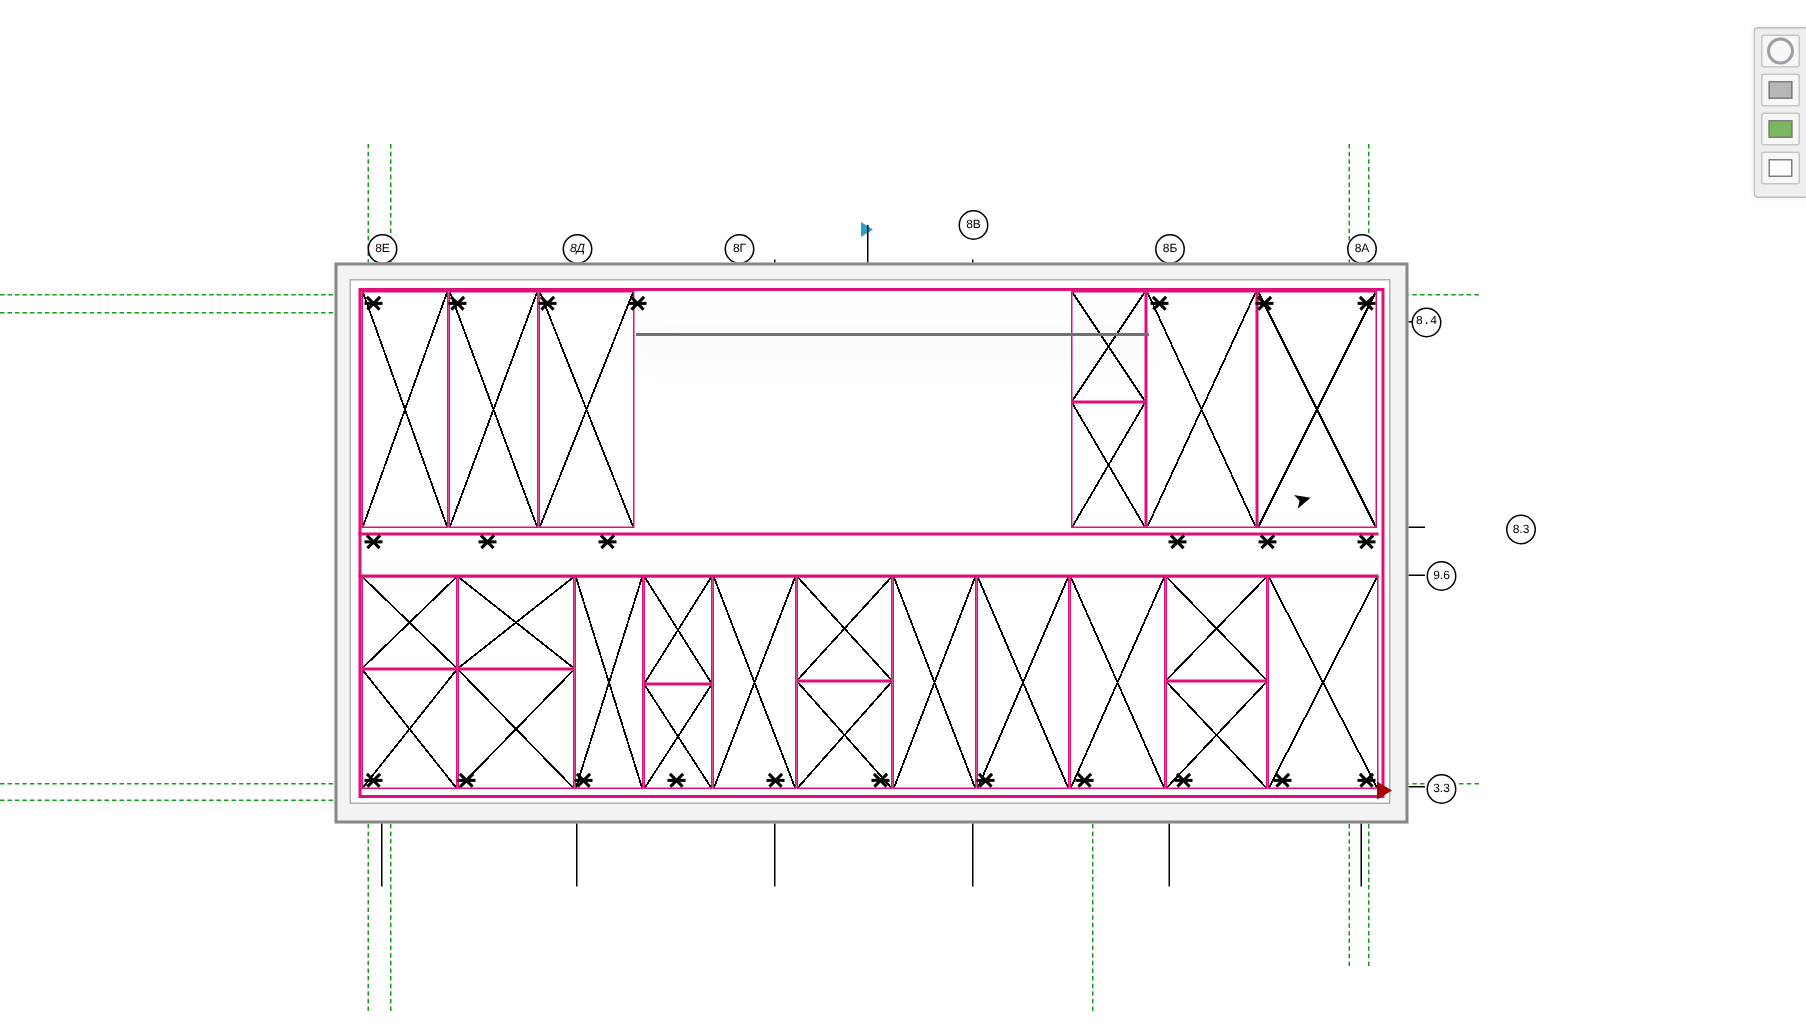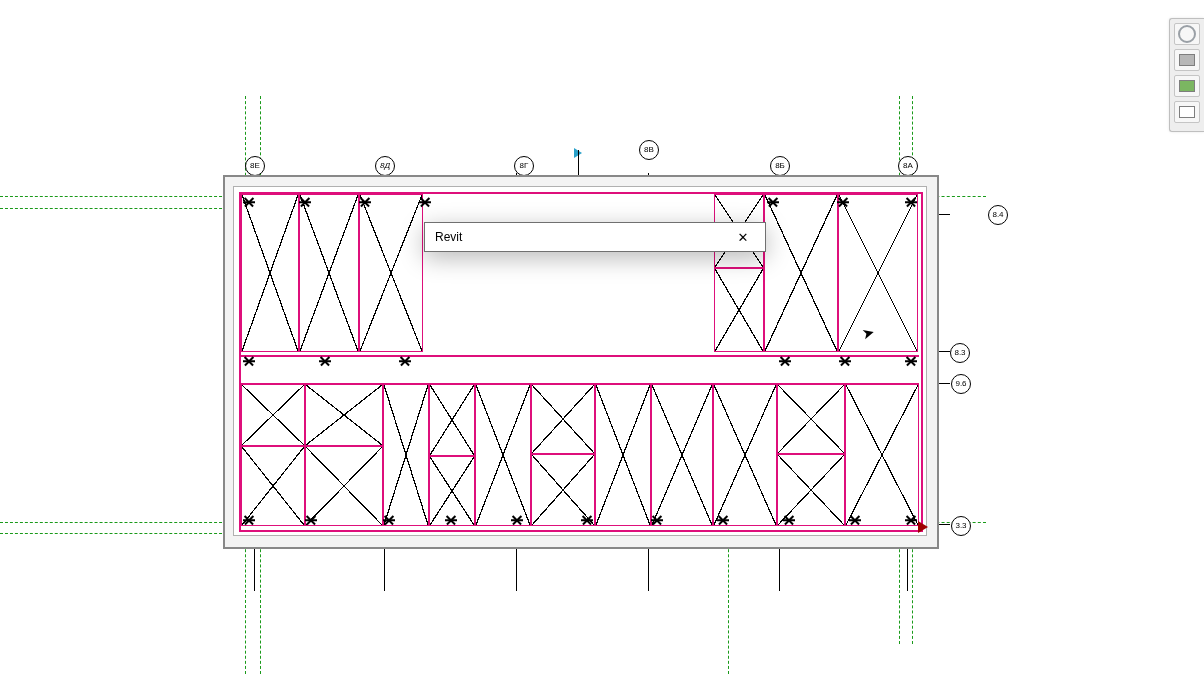--- a/index.html
+++ b/index.html
@@ -248,38 +248,38 @@
   <div class="gline-v" style="left:899px; top:534px; height:110px;"></div>
   <div class="gline-v" style="left:912px; top:534px; height:110px;"></div>
 
   <div class="grid-v" style="left:254px; top:173px; height:418px;"></div>
   <div class="bubble" style="left:245px; top:156px;">8Е</div>
 
   <div class="grid-v" style="left:384px; top:173px; height:418px;"></div>
   <div class="bubble" style="left:375px; top:156px;font-style:italic;">8Д</div>
 
   <div class="grid-v" style="left:516px; top:173px; height:418px;"></div>
-  <div class="bubble" style="left:514px; top:156px;text-align:center;">8Г</div>
+  <div class="bubble" style="left:483px; top:156px;text-align:center;">8Г</div>
 
   <div class="grid-v" style="left:648px; top:173px; height:418px;"></div>
   <div class="bubble" style="left:639px; top:140px;">8В</div>
   <div class="flag" style="left:574px; top:148px;"></div>
   <div class="grid-v" style="left:578px; top:150px; height:26px;"></div>
 
   <div class="grid-v" style="left:779px; top:173px; height:418px;"></div>
   <div class="bubble" style="left:770px; top:156px;">8Б</div>
 
   <div class="grid-v" style="left:907px; top:173px; height:418px;"></div>
   <div class="bubble" style="left:898px; top:156px;">8А</div>
 
   <div class="grid-h" style="left:226px; top:214px; width:724px;"></div>
-  <div class="bubble" style="left:988px; top:205px;">8.4</div>
+  <div class="bubble" style="left:941px; top:205px;font-family:Liberation Mono, monospace;">8.4</div>
 
   <div class="grid-h" style="left:226px; top:351px; width:724px;"></div>
-  <div class="bubble" style="left:950px; top:343px;">8.3</div>
+  <div class="bubble" style="left:1004px; top:343px;">8.3</div>
 
   <div class="grid-h" style="left:226px; top:383px; width:724px;"></div>
   <div class="bubble" style="left:951px; top:374px;">9.6</div>
 
   <div class="grid-h" style="left:226px; top:524px; width:724px;"></div>
   <div class="bubble" style="left:951px; top:516px;">3.3</div>
 
   <div class="slab"></div>
   <div class="slab-inner"></div>
   <div class="mag-perim"></div>
@@ -386,24 +386,20 @@
   <div class="mark" style="left:906px; top:515px;">
       <span></span>
     </div>
 
   <div class="tri-e" style="left:918px; top:521px;"></div>
 
   <div class="cursor" style="left:862px; top:324px;">➤</div>
 </div>
 
 <div class="dialog">
-  <div class="titlebar">
-    <span>Revit</span>
-    <div class="x">✕</div>
-  </div>
 </div>
 
 <div class="palette">
   <div class="slot">
       <div class="ring"></div>
     </div>
   <div class="slot">
       <div class="sw grey"></div>
     </div>
   <div class="slot">

